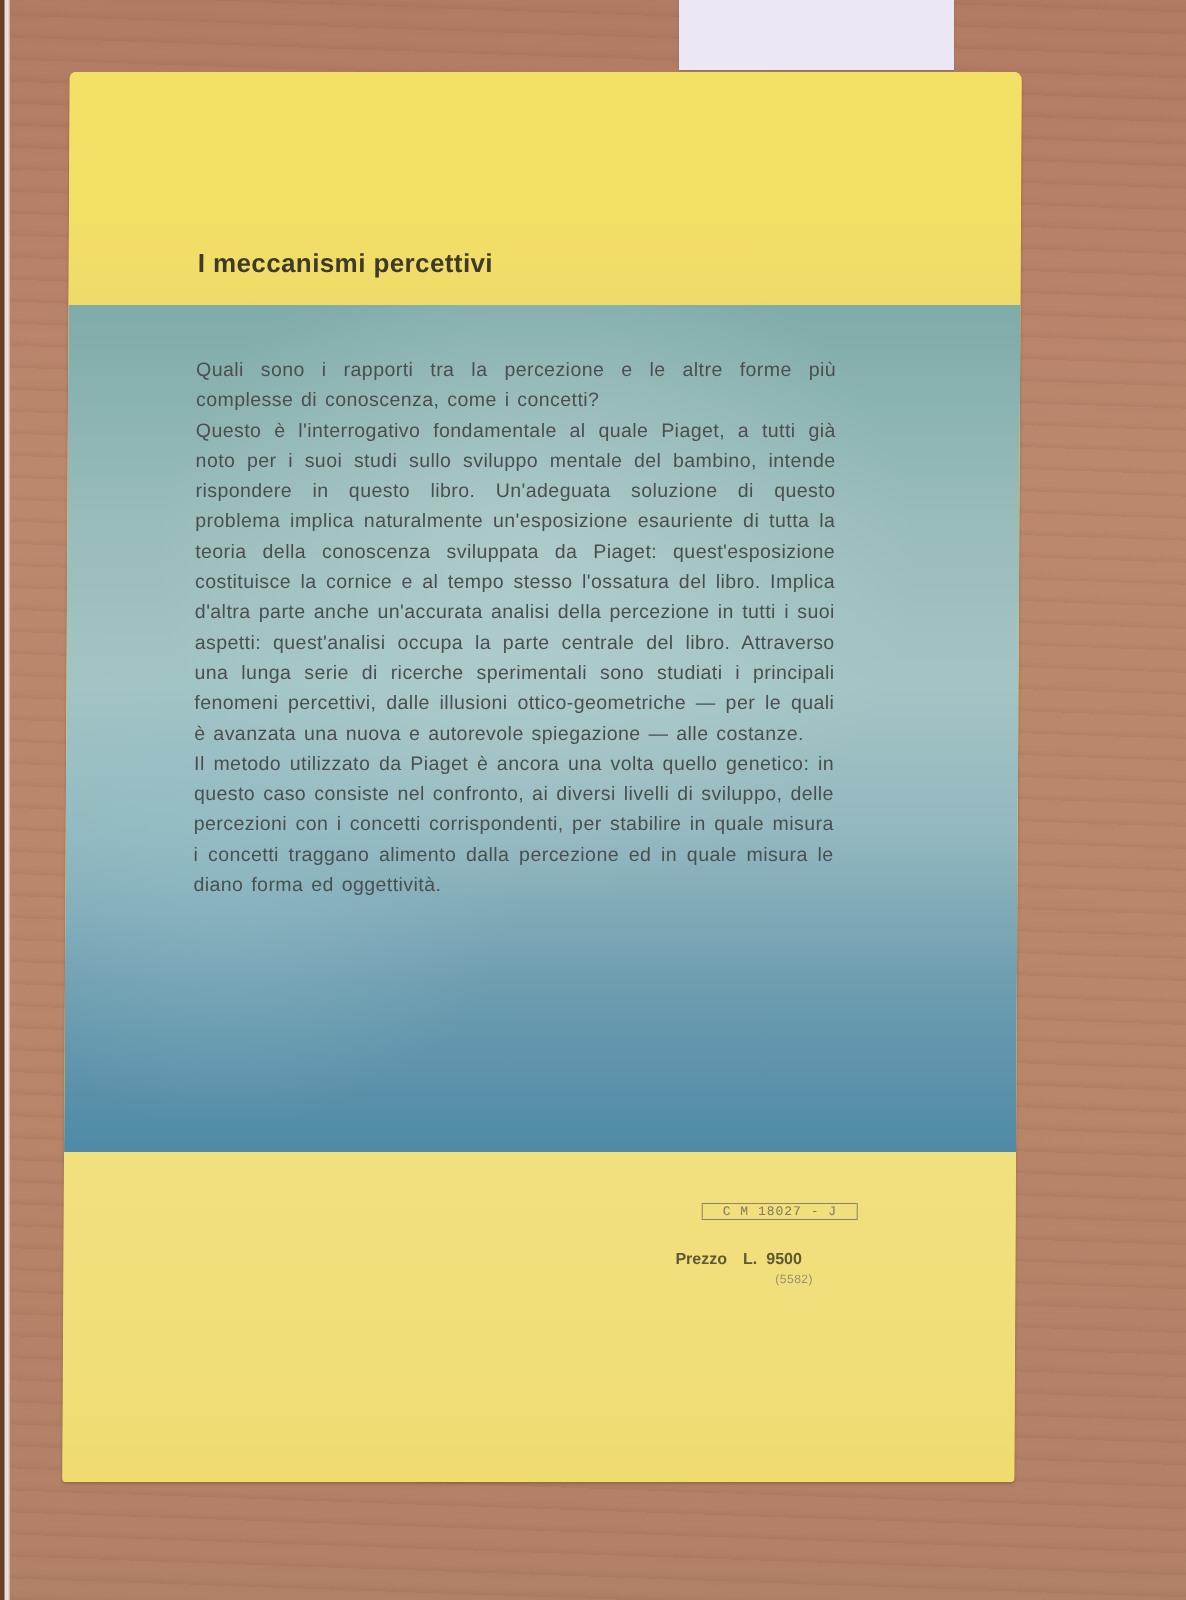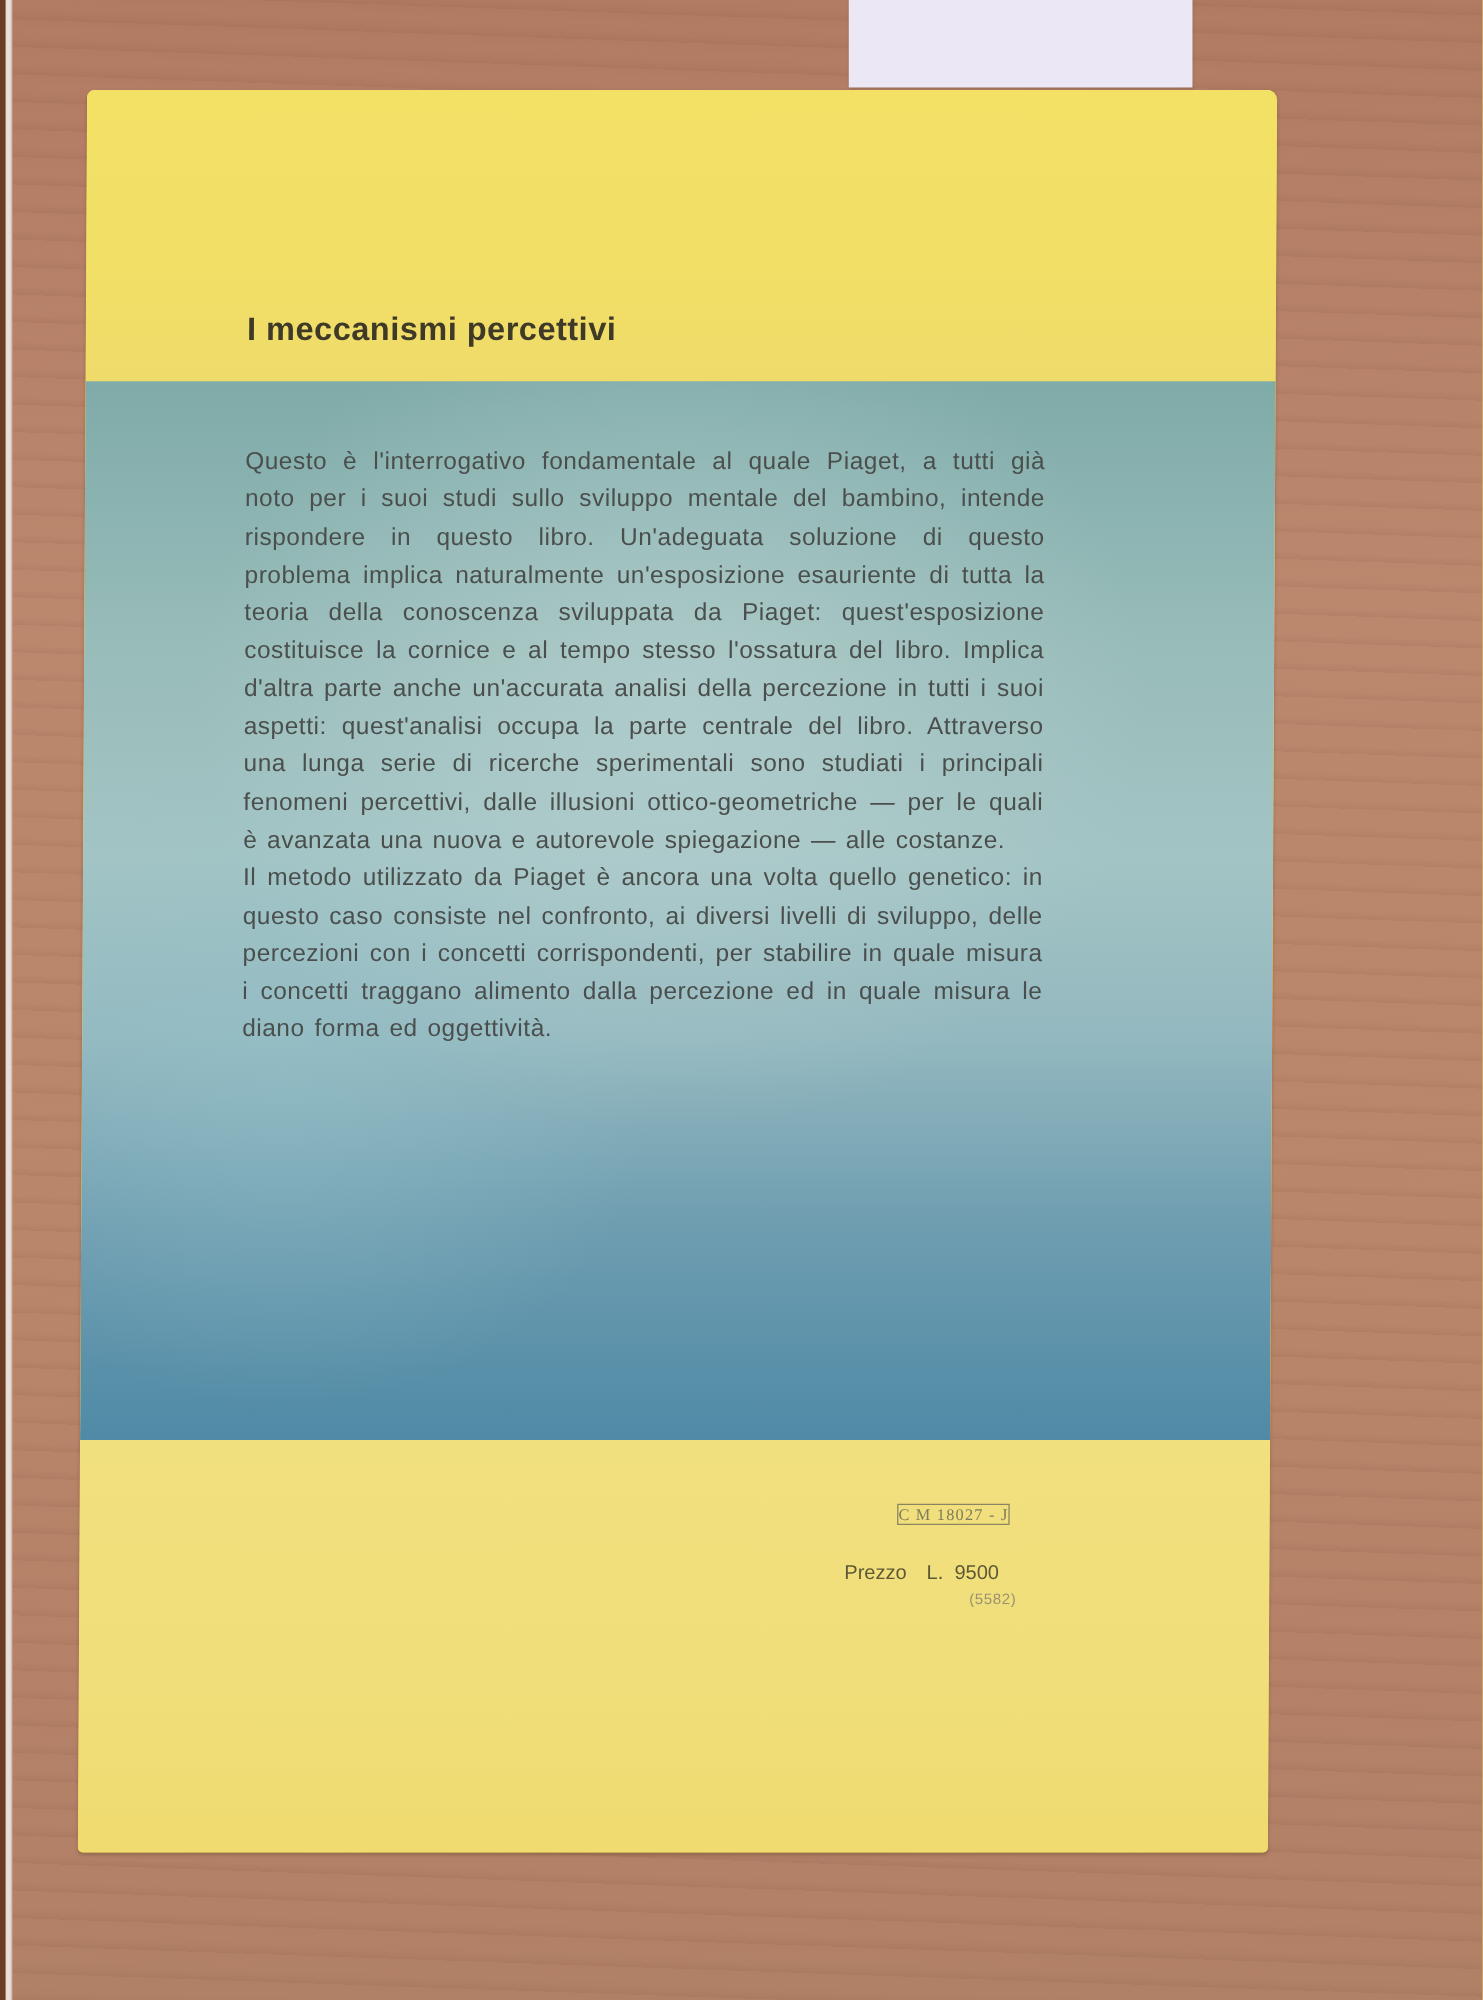--- a/index.html
+++ b/index.html
@@ -96,37 +96,37 @@
     }
     .bottom-band {
       position: absolute;
       left: 0; right: 0;
       top: 1080px;
       bottom: 0;
       background: linear-gradient(180deg, #f1e07e 0%, #f0de7a 60%, #efdb6e 100%);
     }
     .catalog-code {
       position: absolute;
-      left: 654px;
+      left: 638px;
       top: 51px;
       border: 1.5px solid #8a8460;
-      padding: 0 0;
-      font-family: Liberation Serif, serif;
+      padding: 0 20px;
+      font-family: Liberation Mono, monospace;
       font-size: 13px;
       line-height: 15px;
       color: #7f7b5c;
       letter-spacing: 1px;
       white-space: nowrap;
     }
     .price-row {
       position: absolute;
       left: 612px;
       top: 98px;
       font-family: "Liberation Sans", sans-serif;
-      font-weight: normal;
+      font-weight: bold;
       font-size: 16px;
       color: #5e5835;
       white-space: nowrap;
     }
     .price-row .price-label { margin-right: 16px; }
     .price-row .currency { margin-right: 9px; }
     .print-code {
       position: absolute;
       left: 712px;
       top: 120px;
@@ -144,20 +144,21 @@
 <div class="left-edge-strip"></div>
 <div class="price-sticker"></div>
 
 <div class="book">
   <div class="top-band">
     <div class="book-title">I meccanismi percettivi</div>
   </div>
 
   <div class="blue-band">
     <div class="blurb">
+      <p>Quali sono i rapporti tra la percezione e le altre forme più complesse di conoscenza, come i concetti?</p>
       <p>Questo è l'interrogativo fondamentale al quale Piaget, a tutti già noto per i suoi studi sullo sviluppo mentale del bambino, intende rispondere in questo libro. Un'adeguata soluzione di questo problema implica naturalmente un'esposizione esauriente di tutta la teoria della conoscenza sviluppata da Piaget: quest'esposizione costituisce la cornice e al tempo stesso l'ossatura del libro. Implica d'altra parte anche un'accurata analisi della percezione in tutti i suoi aspetti: quest'analisi occupa la parte centrale del libro. Attraverso una lunga serie di ricerche sperimentali sono studiati i principali fenomeni percettivi, dalle illusioni ottico-geometriche — per le quali è avanzata una nuova e autorevole spiegazione — alle costanze.</p>
       <p>Il metodo utilizzato da Piaget è ancora una volta quello genetico: in questo caso consiste nel confronto, ai diversi livelli di sviluppo, delle percezioni con i concetti corrispondenti, per stabilire in quale misura i concetti traggano alimento dalla percezione ed in quale misura le diano forma ed oggettività.</p>
     </div>
   </div>
 
   <div class="bottom-band">
     <div class="catalog-code">C M 18027 - J</div>
     <div class="price-row">
       <span class="price-label">Prezzo</span><span class="currency">L.</span><span class="amount">9500</span>
     </div>

